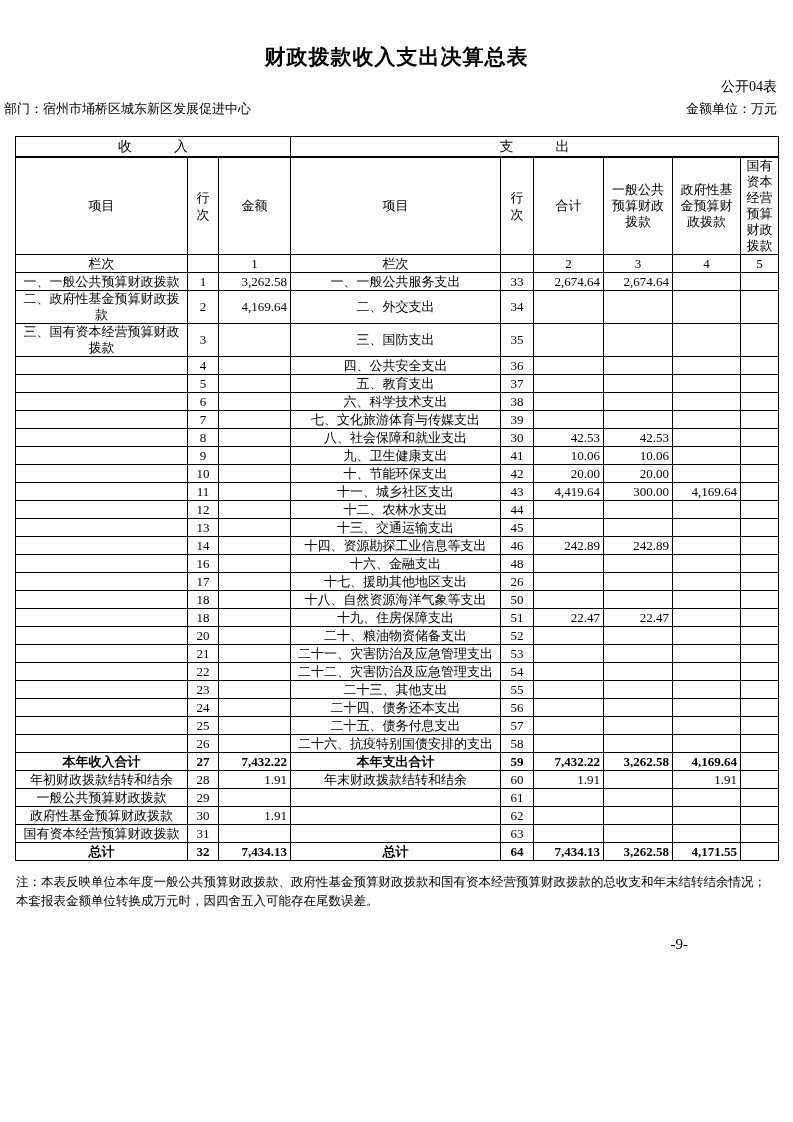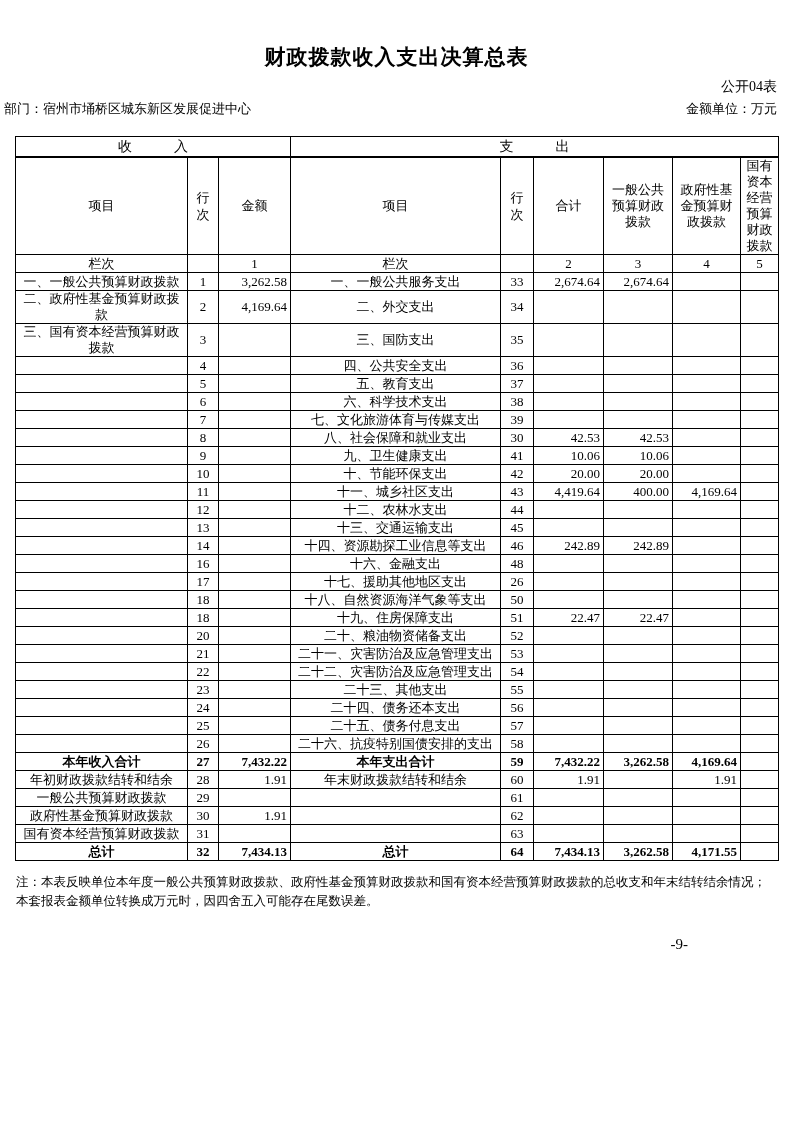--- a/index.html
+++ b/index.html
@@ -252,21 +252,21 @@
           <td class="r"></td>
           <td class="r"></td>
         </tr>
         <tr>
           <td class="l"></td>
           <td class="c">11</td>
           <td class="r"></td>
           <td class="l">十一、城乡社区支出</td>
           <td class="c">43</td>
           <td class="r">4,419.64</td>
-          <td class="r">400.00</td>
+          <td class="r">300.00</td>
           <td class="r">4,169.64</td>
           <td class="r"></td>
         </tr>
         <tr>
           <td class="l"></td>
           <td class="c">12</td>
           <td class="r"></td>
           <td class="l">十二、农林水支出</td>
           <td class="c">44</td>
           <td class="r"></td>

